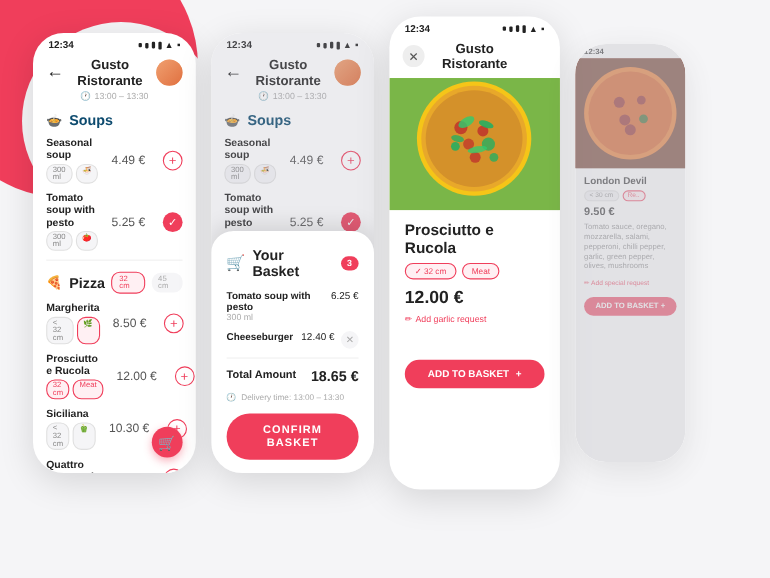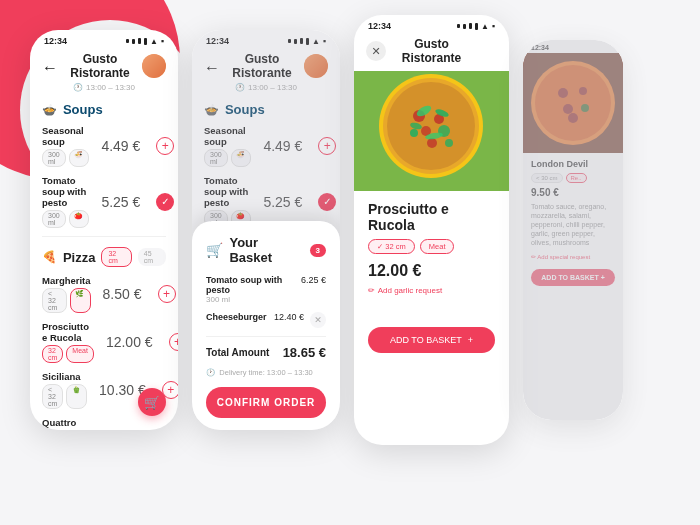--- a/index.html
+++ b/index.html
@@ -151,21 +151,21 @@
     .item-tags { display: flex; gap: 3px; margin-top: 2px; }
     .tag {
       font-size: 7px;
       background: #f5f5f7;
       border: 1px solid #e0e0e0;
       border-radius: 8px;
       padding: 1px 5px;
       color: #888;
     }
     .tag.selected { background: #fff0f3; border-color: #f03e5b; color: #f03e5b; }
-    .item-price { font-size: 14px; color: #555; margin-right: 4px; white-space: nowrap; text-align: center; }
+    .item-price { font-size: 11px; color: #555; margin-right: 4px; white-space: nowrap; text-align: center; }
     .add-btn {
       width: 18px;
       height: 18px;
       border-radius: 50%;
       background: #fff;
       border: 1.5px solid #f03e5b;
       display: flex;
       align-items: center;
       justify-content: center;
       font-size: 12px;
@@ -335,21 +335,21 @@
     .product-desc { font-size: 8px; color: #888; line-height: 1.4; margin-bottom: 8px; }
     .special-request { font-size: 8px; color: #f03e5b; display: flex; align-items: center; gap: 3px; margin-bottom: 10px; }
     .add-basket-btn {
       background: #f03e5b;
       color: #fff;
       border: none;
       border-radius: 20px;
       width: 100%;
       padding: 8px;
       font-size: 9px;
-      font-weight: 400;
+      font-weight: 700;
       cursor: pointer;
       display: flex;
       align-items: center;
       justify-content: center;
       gap: 6px;
       margin-top: 32px;
     }
 
     
     .phone-4-img {
@@ -591,21 +591,21 @@
         <div class="remove-btn">✕</div>
       </div>
       <div class="cart-total">
         <span class="cart-total-label">Total Amount</span>
         <span class="cart-total-value">18.65 €</span>
       </div>
       <div class="delivery-time">
         <span>🕐</span>
         <span>Delivery time: 13:00 – 13:30</span>
       </div>
-      <button class="confirm-btn">CONFIRM ORDER</button>
+      <button class="confirm-btn">CONFIRM BASKET</button>
     </div>
   </div>
 
   <div class="phone phone-3">
 
     <div class="status-bar">
       <span>12:34</span>
       <div class="status-icons">
         <div class="signal-bar s1"></div>
         <div class="signal-bar s2"></div>

